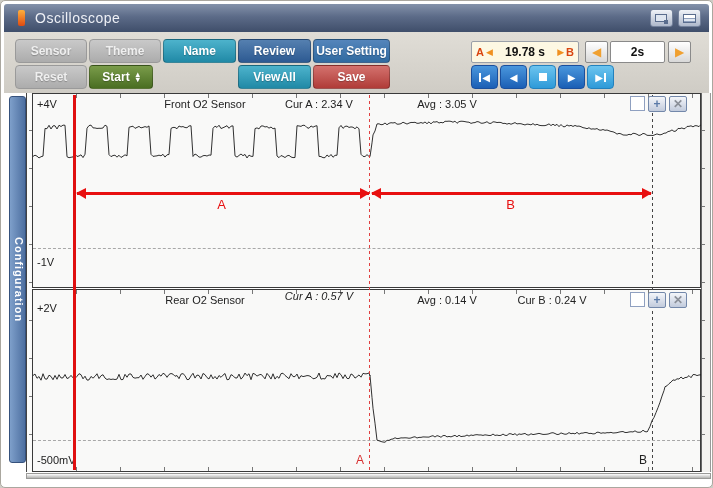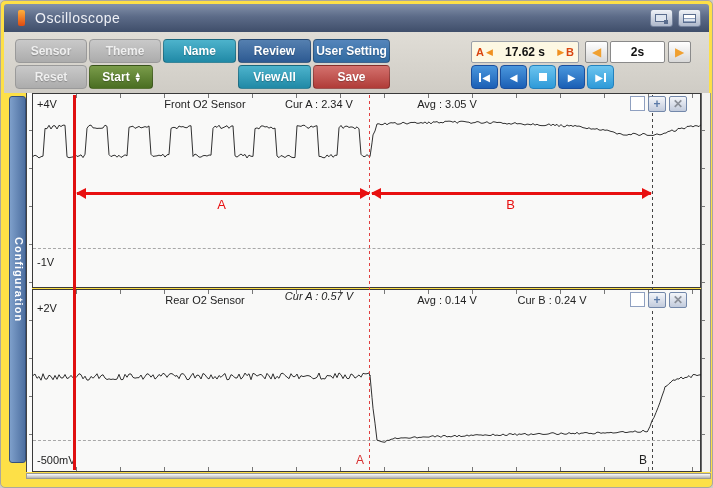--- a/index.html
+++ b/index.html
@@ -1,17 +1,17 @@
 <!DOCTYPE html>
 <html><head>
 <meta charset="utf-8">
 <style>
   * { margin:0; padding:0; box-sizing:border-box; }
   body { font-family:"Liberation Sans", sans-serif; background:#cfcdc6; }
-  #window { position:relative; width:713px; height:488px; background:#fde047;
+  #window { position:relative; width:713px; height:488px; background:#ffffff;
     border:1px solid #aaa79f; border-radius:5px; overflow:hidden; }
 
   
   #titlebar { position:absolute; left:3px; top:3px; right:3px; height:28px;
     background:linear-gradient(#8492aa 0%, #5c6b88 45%, #3f4e6a 100%);
     border-radius:3px 3px 0 0; display:flex; align-items:center; }
   .app-icon { width:7px; height:16px; margin-left:14px;
     background:linear-gradient(#ffb03c, #e04a10); border-radius:2px; }
   .title-text { color:#eef0f6; font-size:14px; margin-left:10px; letter-spacing:0.5px; }
   .tb-buttons { margin-left:auto; margin-right:8px; display:flex; gap:5px; }
@@ -136,21 +136,21 @@
     <div class="btn green" style="left:85px;  top:33px; width:64px;"><span>Start</span><span class="updown">
           <span>▴</span>
           <span>▾</span>
         </span></div>
     <div class="btn teal" style="left:234px; top:33px; width:73px;">ViewAll</div>
     <div class="btn red" style="left:309px; top:33px; width:77px;">Save</div>
 
     <div class="ab-box">
       <span class="ab-a">A</span>
       <span class="ab-arrow">◀</span>
-      <span class="ab-time">17.62 s</span>
+      <span class="ab-time">19.78 s</span>
       <span class="ab-arrow">▶</span>
       <span class="ab-b">B</span>
     </div>
     <div class="tb-arrowbtn" style="left:581px;">◀</div>
     <div class="timebase">2s</div>
     <div class="tb-arrowbtn" style="left:664px;">▶</div>
 
     <div class="play-group">
       <div class="pbtn">
           <span class="pbar"></span>

